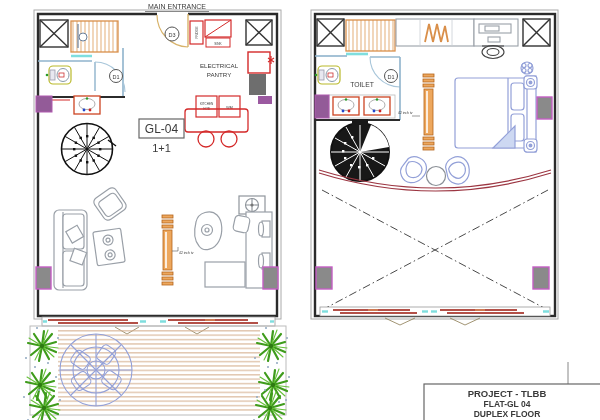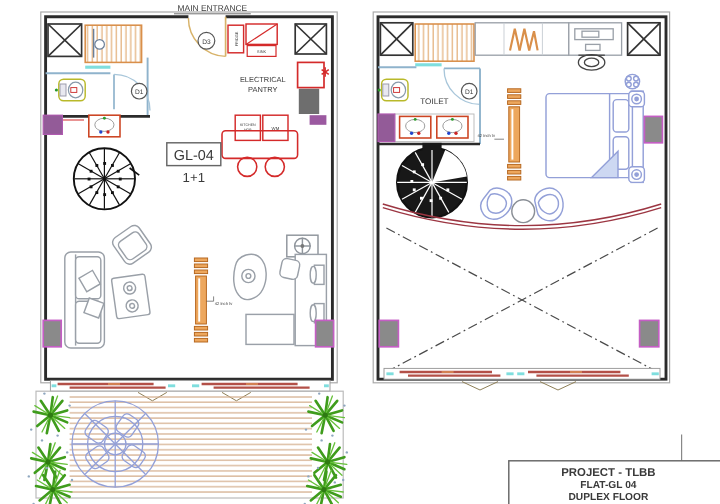--- a/index.html
+++ b/index.html
@@ -1,17 +1,17 @@
 <!DOCTYPE html>
 <html><head>
 <meta charset="utf-8">
 <style>
   html,body{margin:0;padding:0;background:#ffffff;}
   .canvas{position:relative;width:600px;height:420px;background:#ffffff;overflow:hidden;
-          font-family:"Liberation Sans", sans-serif;}
+          font-family:"Liberation Sans", sans-serif;border-radius:17px;}
   svg{position:absolute;left:0;top:0;}
   text{font-family:"Liberation Sans", sans-serif;fill:#3a3a3a;}
   .lbl-big{font-weight:bold;}
 </style>
 </head>
 <body>
 
 <div class="canvas">
 <svg width="600" height="420" viewBox="0 0 600 420">
   <defs>

